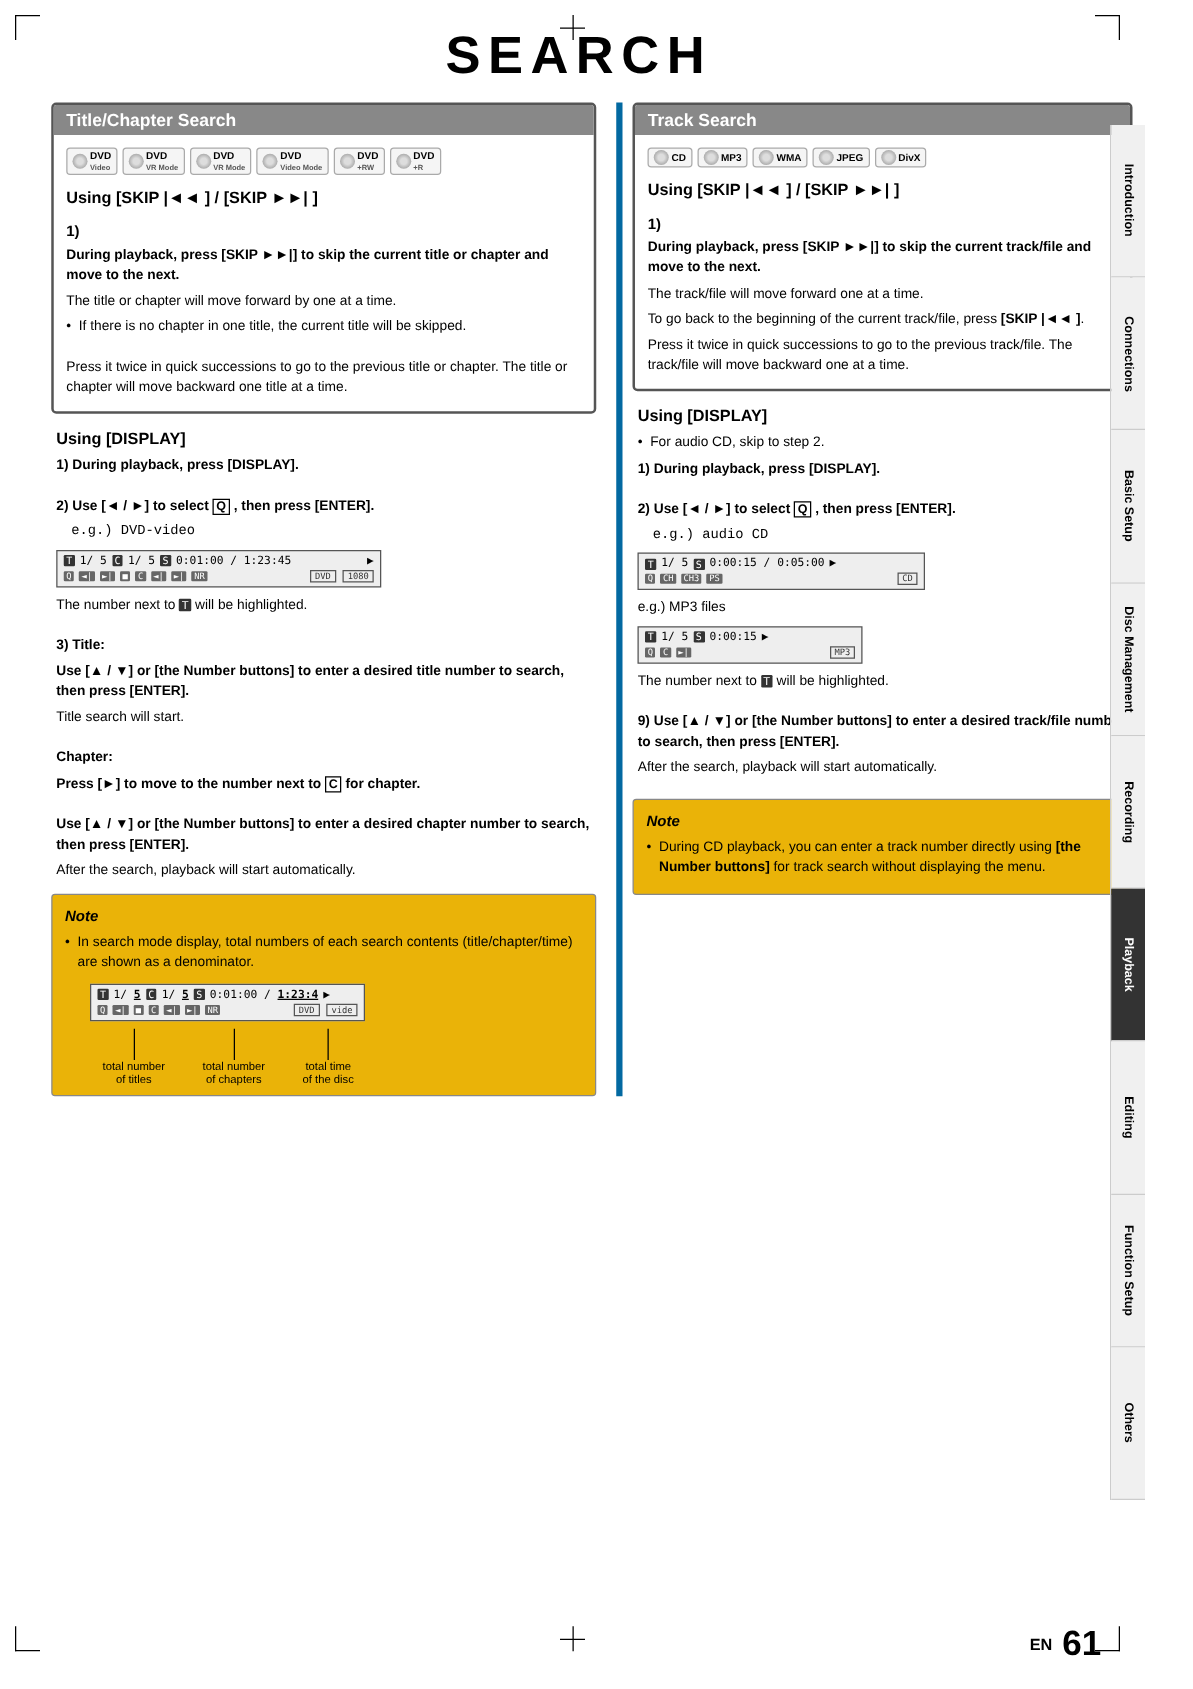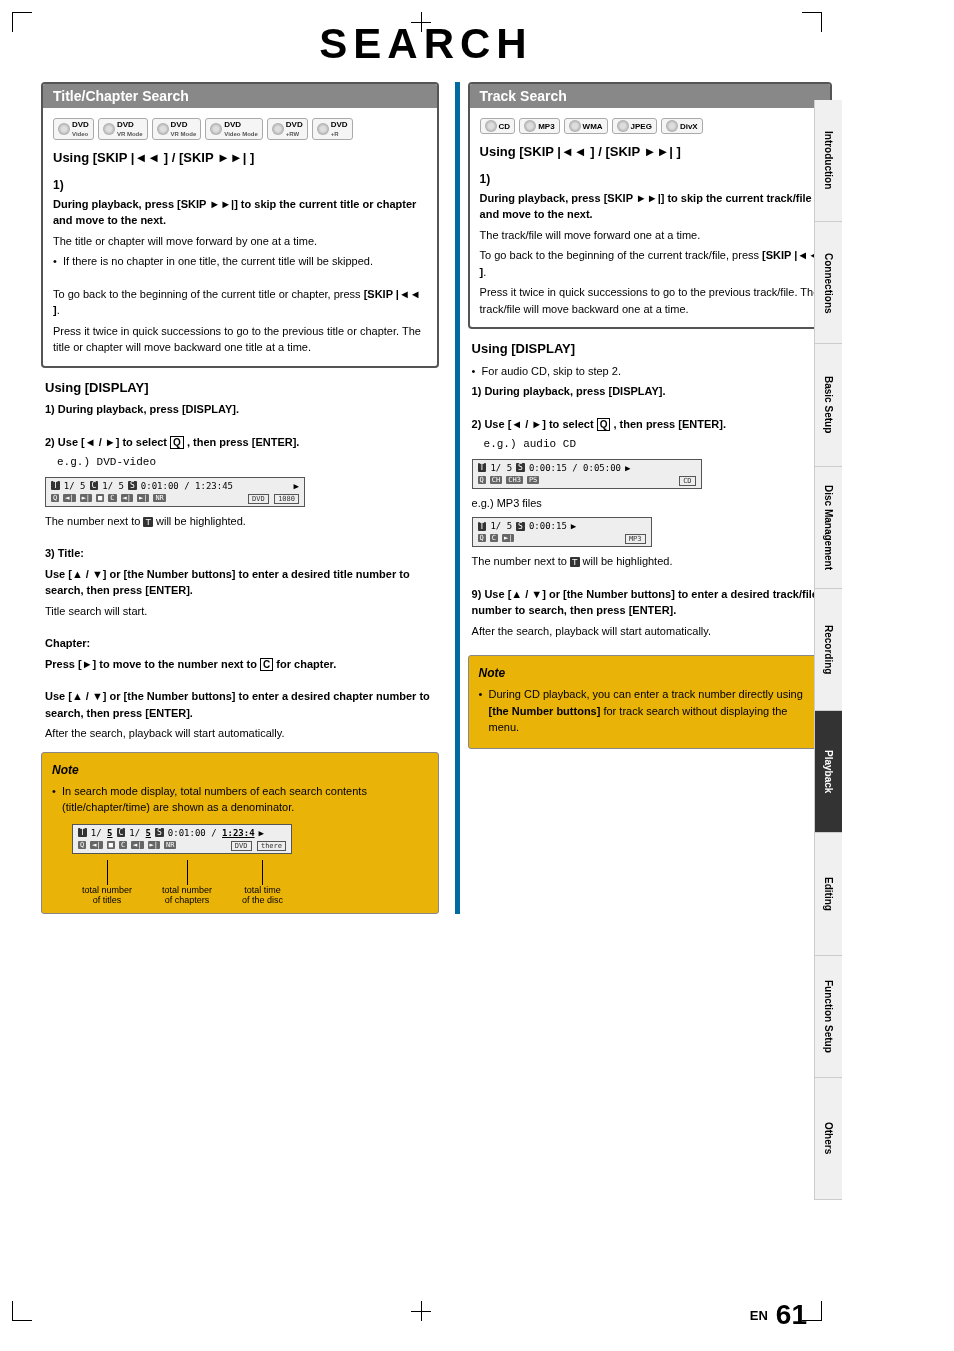--- a/index.html
+++ b/index.html
@@ -6,21 +6,21 @@
     body {
       font-family: Arial, Helvetica, sans-serif;
       font-size: 11px;
       background: #fff;
       width: 954px;
       min-height: 1351px;
       position: relative;
       color: #000;
     }
     .page {
-      width: 842px;
+      width: 916px;
       min-height: 1351px;
       background: #fff;
       position: relative;
       padding: 20px 10px 20px 20px;
     }
     
     .corner-mark {
       position: absolute;
       width: 20px;
       height: 20px;
@@ -314,21 +314,20 @@
           </div>
 
           
           <p class="using-title bold">Using [SKIP |◄◄ ] / [SKIP ►►| ]</p>
 
           <p class="step-num bold">1)</p>
           <p class="bold">During playback, press [SKIP ►►|] to skip the current title or chapter and move to the next.</p>
           <p>The title or chapter will move forward by one at a time.</p>
           <p class="bullet">If there is no chapter in one title, the current title will be skipped.</p>
           <br>
-          <p>To go back to the beginning of the current title or chapter, press <span class="bold">[SKIP |◄◄ ]</span>.</p>
           <p>Press it twice in quick successions to go to the previous title or chapter. The title or chapter will move backward one title at a time.</p>
         </div>
       </div>
 
       <div style="padding: 0 4px;">
         <p class="using-title bold">Using [DISPLAY]</p>
 
         <p><span class="bold">1) During playback, press [DISPLAY].</span></p>
         <br>
         <p><span class="bold">2) Use [◄ / ►] to select <span style="border:1px solid #000;padding:0 2px;font-size:10px;">Q</span> , then press [ENTER].</span></p>
@@ -393,21 +392,21 @@
             <div class="display-row">
               <span class="icon-sq">Q</span>
               <span class="icon-sq">◄|</span>
               <span class="icon-sq">■</span>
               <span class="icon-sq">C</span>
               <span class="icon-sq">◄|</span>
               <span class="icon-sq">►|</span>
               <span class="icon-sq">NR</span>
               <span style="margin-left:auto;">
                 <span class="display-badge-outline">DVD</span>
-                <span class="display-badge-outline">there</span>
+                <span class="display-badge-outline">vide</span>
               </span>
             </div>
           </div>
 
           <div style="display:flex; margin-top:4px; font-size:10px; gap:10px; padding-left:10px;">
             <div style="text-align:center;">
               <div style="width:1px;height:25px;background:#000;margin:0 auto;"></div>
               <div style="white-space:pre-line;font-size:9px;">total number
 of titles</div>
             </div>

